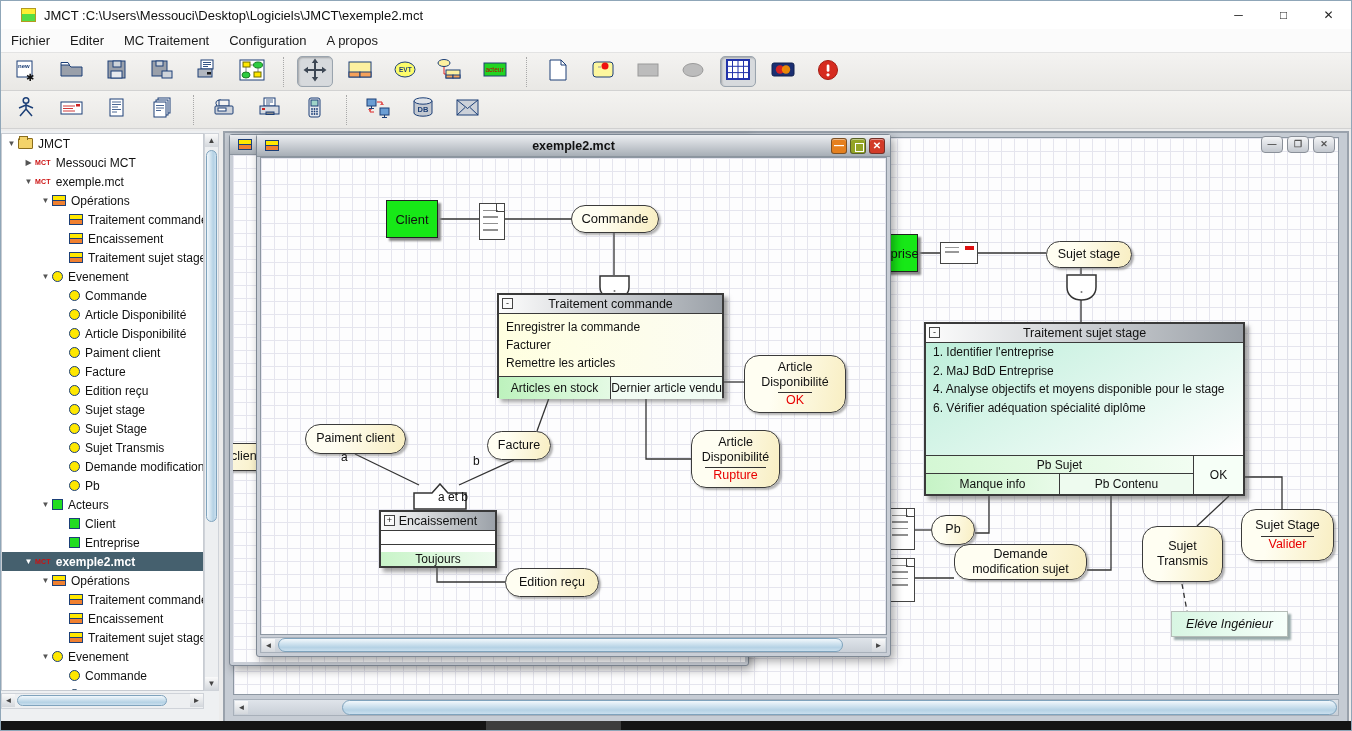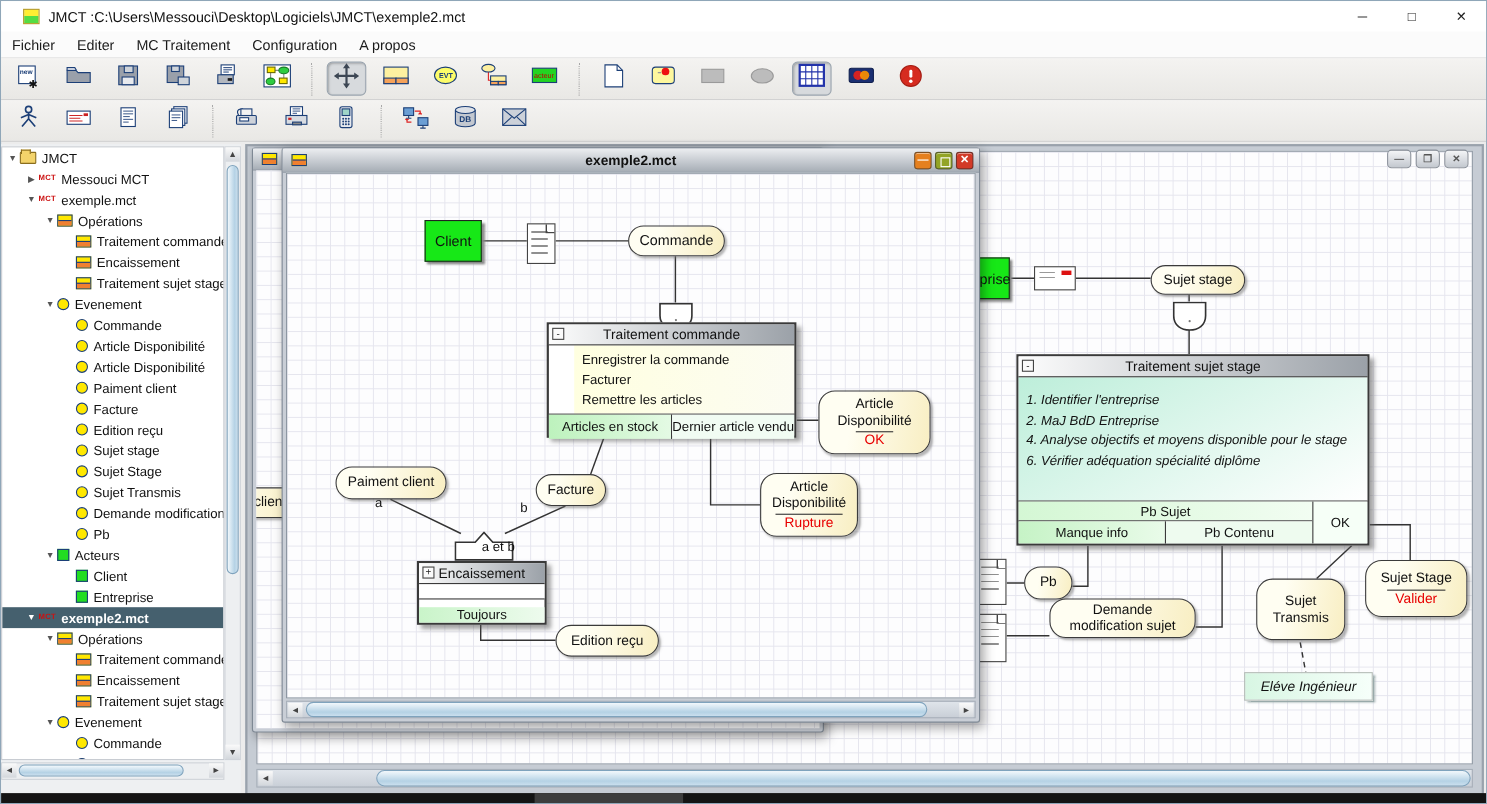--- a/index.html
+++ b/index.html
@@ -72,21 +72,21 @@
 .cbtn{position:absolute;left:3px;top:3px;width:11px;height:11px;background:#fafafa;border:1px solid #444;font-size:9px;line-height:8px;text-align:center;color:#222;}
 .op-body{flex:1;font-size:12px;line-height:1.5;padding:4px 7px;color:#111;}
 .op-res{display:flex;border-top:1.6px solid #3a3a3a;flex:0 0 23px;}
 .rcell{display:flex;align-items:center;justify-content:center;font-size:12px;color:#111;}
 .doc{position:absolute;background:#fff;border:1.5px solid #444;}
 .doc::before{content:"";position:absolute;left:3px;top:6px;right:6px;height:60%;background:repeating-linear-gradient(180deg,#909090 0 1.5px,transparent 1.5px 6.5px);}
 .doc::after{content:"";position:absolute;right:-1px;top:-1px;border-style:solid;border-width:0 8px 8px 0;border-color:#fdfdfe transparent transparent #444;box-shadow:-1px 1px 0 #444;}
 .env{position:absolute;background:#fff;border:1.5px solid #444;}
 .env::before{content:"";position:absolute;left:4px;top:4px;width:14px;height:9px;background:repeating-linear-gradient(180deg,#999 0 1.3px,transparent 1.3px 4.5px);}
 .env::after{content:"";position:absolute;right:3px;top:3px;width:9px;height:4px;background:#dd1111;}
-.tag{position:absolute;background:linear-gradient(90deg,#d8f6e3,#f6fffa);border:1px solid #b5bdb8;box-shadow:2.5px 2.5px 2px #9aa;display:flex;align-items:center;justify-content:center;font-style:italic;font-size:12.5px;color:#111;}
+.tag{position:absolute;background:linear-gradient(90deg,#d8f6e3,#f6fffa);border:1px solid #b5bdb8;box-shadow:2.5px 2.5px 2px #9aa;display:flex;align-items:center;justify-content:center;font-style:italic;font-size:12.5px;color:#111;margin-left:40px;}
 .syncsvg{position:absolute;}
 .synclabel{position:absolute;font-size:12px;color:#111;text-align:right;}
 .alabel{position:absolute;font-size:12px;color:#111;}
 svg.conn{position:absolute;left:0;top:0;pointer-events:none;}
 
 .cw-sbh{position:absolute;left:3px;right:3px;bottom:3px;height:16px;background:linear-gradient(#dfe4ea,#c9cfd7);border:1px solid #a8b0ba;}
 
 .bottomstrip{position:absolute;left:0;bottom:0;width:100%;height:9px;background:#141414;}
 .bottomseg{position:absolute;left:485px;top:0;width:135px;height:9px;background:#3d3d3d;}
 </style>
@@ -523,21 +523,21 @@
         <svg class="syncsvg" style="left:832px;top:136px;" width="32" height="28">
           <path d="M1,1 H30 V13 C30,22 23,26 15.5,26 C8,26 1,22 1,13 Z" fill="#fff" stroke="#333" stroke-width="1.5"></path>
           <circle cx="15.5" cy="18" r="1" fill="#777"></circle>
         </svg>
 
         <div class="opbox" style="left:690px;top:184px;width:321px;height:174px;">
           <div class="op-hd">
             <span class="cbtn">-</span>
             <span>Traitement sujet stage</span>
           </div>
-          <div class="op-body" style="background:linear-gradient(150deg,#bdeeda,#ffffff);line-height:1.56;padding-top:11px;font-style:italic;">
+          <div class="op-body" style="background:linear-gradient(150deg,#bdeeda,#ffffff);line-height:1.56;padding-top:0;">
             <div>1. Identifier l'entreprise</div>
             <div>2. MaJ BdD Entreprise</div>
             <div>4. Analyse objectifs et moyens disponible pour le stage</div>
             <div>6. Vérifier adéquation spécialité diplôme</div>
           </div>
           <div class="op-res" style="flex:0 0 39px;">
             <div style="flex:1;display:flex;flex-direction:column;">
               <div class="rcell" style="flex:1;background:linear-gradient(90deg,#d4f7d4,#f2fdf2);border-bottom:1.4px solid #3a3a3a;">Pb Sujet</div>
               <div style="flex:1.15;display:flex;">
                 <div class="rcell" style="flex:1;background:linear-gradient(90deg,#c6f3c6,#e9fbe9);border-right:1.4px solid #3a3a3a;">Manque info</div>
@@ -611,21 +611,21 @@
         <svg class="syncsvg" style="left:338px;top:117px;" width="32" height="26">
           <path d="M1,1 H30 V12 C30,20 23,24 15.5,24 C8,24 1,20 1,12 Z" fill="#fff" stroke="#333" stroke-width="1.5"></path>
           <circle cx="15.5" cy="16" r="1" fill="#777"></circle>
         </svg>
 
         <div class="opbox" style="left:236px;top:135px;width:227px;height:105px;">
           <div class="op-hd">
             <span class="cbtn">-</span>
             <span>Traitement commande</span>
           </div>
-          <div class="op-body" style="background:linear-gradient(90deg,#ffffe0,#fcfcf2);margin-left:23px;">
+          <div class="op-body" style="background:linear-gradient(90deg,#ffffe0,#fcfcf2);">
             <div>Enregistrer la commande</div>
             <div>Facturer</div>
             <div>Remettre les articles</div>
           </div>
           <div class="op-res">
             <div class="rcell" style="flex:0 0 112px;background:linear-gradient(90deg,#bdf2bd,#e4fae4);border-right:1.6px solid #3a3a3a;">Articles en stock</div>
             <div class="rcell" style="flex:1;background:#f1fcf3;">Dernier article vendu</div>
           </div>
         </div>
 

